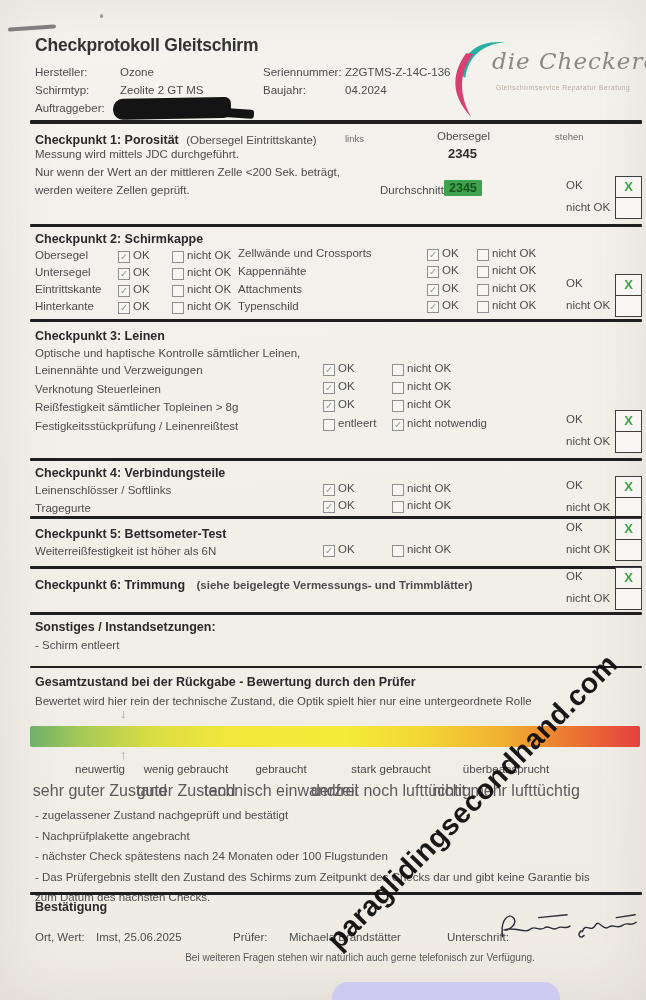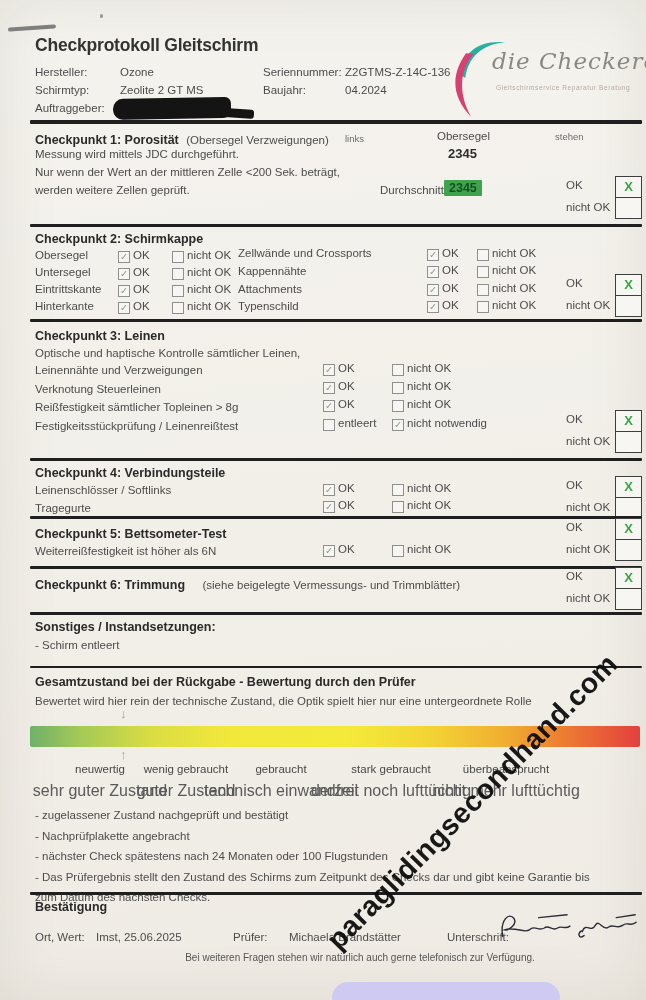--- a/index.html
+++ b/index.html
@@ -57,21 +57,21 @@
     <path d="M10,46 C12,20 32,4 64,7 C36,10 20,24 16,50 Z" fill="#27b0a0"></path>
     <path d="M17,20 C-3,48 1,74 23,97 C8,70 8,42 26,21 Z" fill="#d64072"></path>
   </svg>
   <div class="a" id="logo-name" style="left:492px;top:48px;">die Checkerei</div>
   <div class="a" id="logo-tagline" style="left:496px;top:84px;">Gleitschirmservice  Reparatur  Beratung</div>
 
   <div class="a hr" style="top:120px;height:3.5px;"></div>
 
   <div class="a" style="left:35px;top:130px;">
     <span class="title">Checkpunkt 1: Porosität</span>
-    <span class="t" style="margin-left:3px;">(Obersegel Verzweigungen)</span>
+    <span class="t" style="margin-left:3px;">(Obersegel Eintrittskante)</span>
   </div>
   <span class="a sm" style="left:345px;top:133px;">links</span>
   <span class="a t" style="left:437px;top:130px;">Obersegel</span>
   <span class="a sm" style="left:555px;top:131px;">stehen</span>
   <span class="a t" style="left:35px;top:148px;">Messung wird mittels JDC durchgeführt.</span>
   <span class="a t bld" style="left:448px;top:146px;font-size:13px;">2345</span>
   <span class="a t" style="left:35px;top:166px;">Nur wenn der Wert an der mittleren Zelle &lt;200 Sek. beträgt,</span>
   <span class="a t" style="left:35px;top:184px;">werden weitere Zellen geprüft.</span>
   <span class="a t" style="left:380px;top:184px;">Durchschnitt</span>
   <span class="a greenval" style="left:444px;top:180px;">2345</span>
@@ -213,21 +213,21 @@
   <span class="a t" style="left:566px;top:543px;">nicht OK</span>
   <div class="a bigbox" style="left:615px;top:518px;">
     <div class="cell">X</div>
     <div class="cell"></div>
   </div>
 
   <div class="a hr" style="top:566px;height:2.5px;"></div>
 
   <div class="a" style="left:35px;top:575px;">
     <span class="title">Checkpunkt 6: Trimmung</span>
-    <span class="t" style="margin-left:13px;">(siehe beigelegte Vermessungs- und Trimmblätter)</span>
+    <span class="t" style="margin-left:7px;font-weight:bold;">(siehe beigelegte Vermessungs- und Trimmblätter)</span>
   </div>
   <span class="a t" style="left:566px;top:570px;">OK</span>
   <span class="a t" style="left:566px;top:592px;">nicht OK</span>
   <div class="a bigbox" style="left:615px;top:567px;">
     <div class="cell">X</div>
     <div class="cell"></div>
   </div>
 
   <div class="a hr" style="top:612px;height:2.5px;"></div>
 

